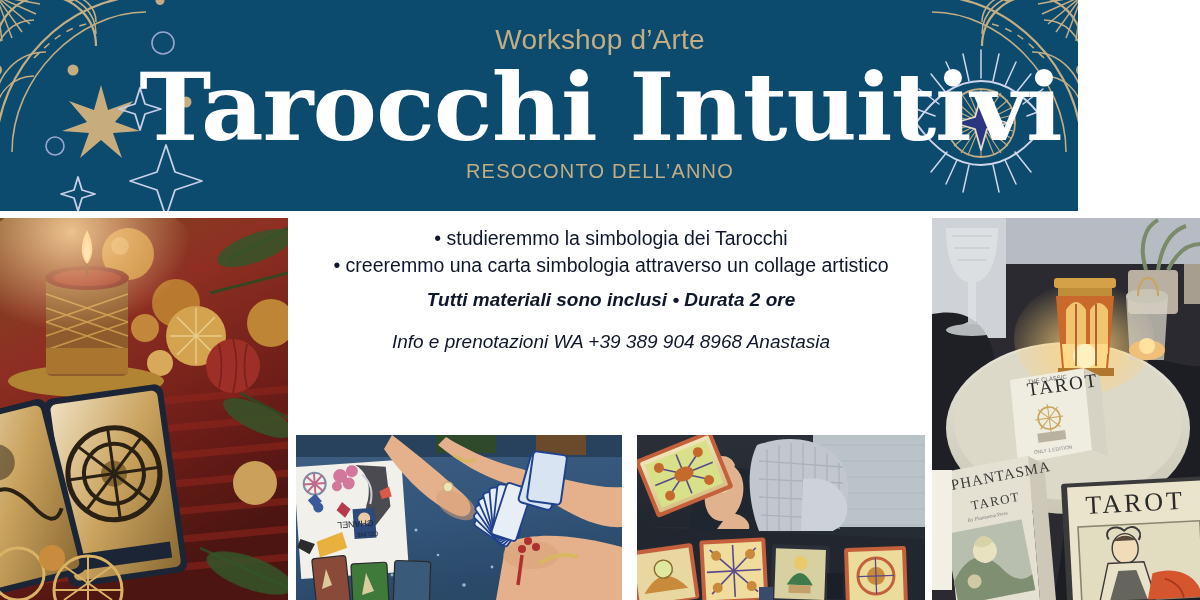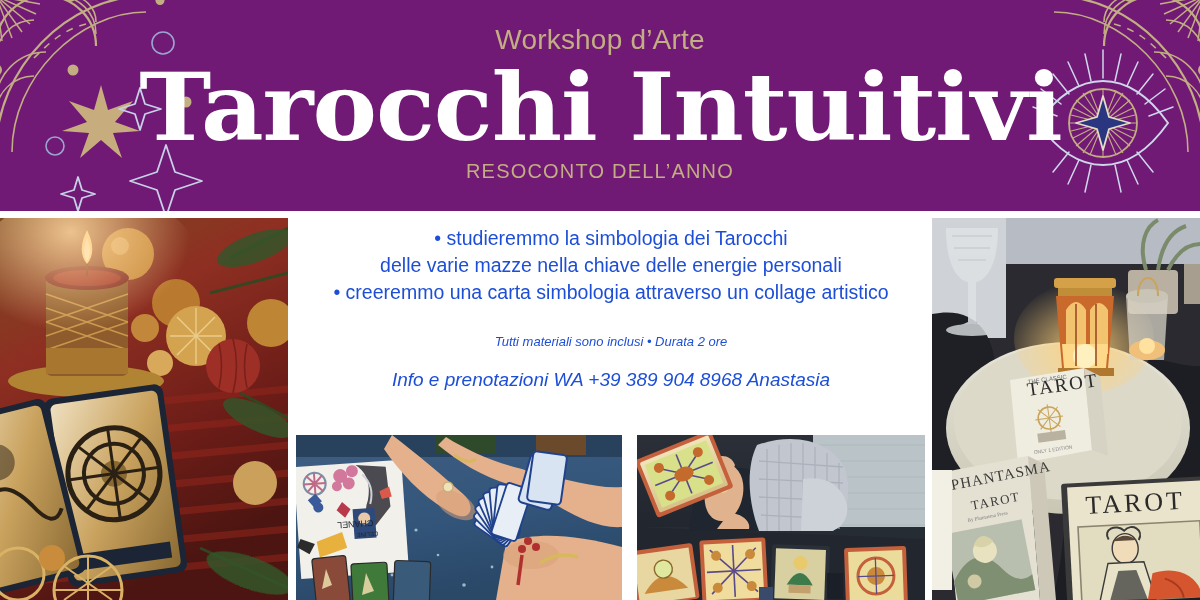--- a/index.html
+++ b/index.html
@@ -1,44 +1,44 @@
 <!DOCTYPE html>
 <html><head>
 <meta charset="utf-8">
 <style>
   html,body{margin:0;padding:0;background:#fff;}
   body{width:1200px;height:600px;overflow:hidden;
        font-family:"Liberation Sans",sans-serif;}
   .poster{position:relative;width:1200px;height:600px;background:#ffffff;overflow:hidden;}
 
   
-  .header{position:absolute;left:0;top:0;width:1200px;height:211px;
-          background:#701a75;overflow:hidden;}
+  .header{position:absolute;left:0;top:0;width:1078px;height:211px;
+          background:#0c4a6e;overflow:hidden;}
   .header .ornament{position:absolute;pointer-events:none;}
   .orn-left{left:-6px;top:-6px;}
   .orn-right{right:-6px;top:-6px;}
   .eye{position:absolute;right:22px;top:48px;}
   .stars{position:absolute;left:0;top:0;width:1200px;height:211px;}
 
   .head-text{position:absolute;left:0;top:0;width:1200px;height:211px;
              display:flex;flex-direction:column;align-items:center;justify-content:flex-start;}
   .kicker{color:#c3ad83;font-size:28px;line-height:1;margin-top:26px;letter-spacing:.2px;
           font-family:"Liberation Sans",sans-serif;}
   .bigtitle{color:#ffffff;font-family:"DejaVu Serif","Liberation Serif",serif;
             font-weight:700;font-size:93px;line-height:.98;margin-top:8px;
             letter-spacing:-1px;white-space:nowrap;
             transform:scaleX(1.04);transform-origin:center;}
   .subline{color:#c3ad83;font-size:20px;letter-spacing:1.2px;margin-top:7px;white-space:nowrap;}
 
   
   .body-area{position:absolute;left:0;top:211px;width:1200px;height:389px;background:#fff;}
 
-  .copy{position:absolute;left:296px;top:14px;width:630px;text-align:center;color:#1d4ed8;}
+  .copy{position:absolute;left:296px;top:14px;width:630px;text-align:center;color:#0f172a;}
   .copy .line{font-size:19.5px;line-height:27px;white-space:nowrap;}
-  .copy .em{font-style:italic;font-size:13px;margin-top:28px;white-space:nowrap;}
+  .copy .em{font-style:italic;font-size:19px;margin-top:10px;white-space:nowrap;font-weight:bold;}
   .copy .em2{font-style:italic;font-size:19px;margin-top:20px;white-space:nowrap;}
 
   
   .photo{position:absolute;overflow:hidden;background:#333;}
   .ph-left{left:0;top:7px;width:288px;height:382px;}
   .ph-right{left:932px;top:7px;width:268px;height:382px;}
   .ph-mid1{left:296px;top:224px;width:326px;height:165px;}
   .ph-mid2{left:637px;top:224px;width:288px;height:165px;}
 
   .photo svg{display:block;width:100%;height:100%;}
@@ -175,21 +175,20 @@
       <div class="kicker">Workshop d’Arte</div>
       <div class="bigtitle">Tarocchi Intuitivi</div>
       <div class="subline">RESOCONTO DELL’ANNO</div>
     </div>
   </div>
 
   <div class="body-area">
 
     <div class="copy">
       <div class="line">• studieremmo la simbologia dei Tarocchi</div>
-      <div class="line">delle varie mazze nella chiave delle energie personali</div>
       <div class="line">• creeremmo una carta simbologia attraverso un collage artistico</div>
       <div class="em">Tutti materiali sono inclusi • Durata 2 ore</div>
       <div class="em2">Info e prenotazioni WA +39 389 904 8968 Anastasia</div>
     </div>
 
     <div class="photo ph-left">
       <svg viewBox="0 0 288 382" preserveAspectRatio="none">
         <defs>
           <linearGradient id="xmasbg" x1="0" y1="0" x2="0.4" y2="1">
             <stop offset="0%" stop-color="#7d4a22"></stop>

